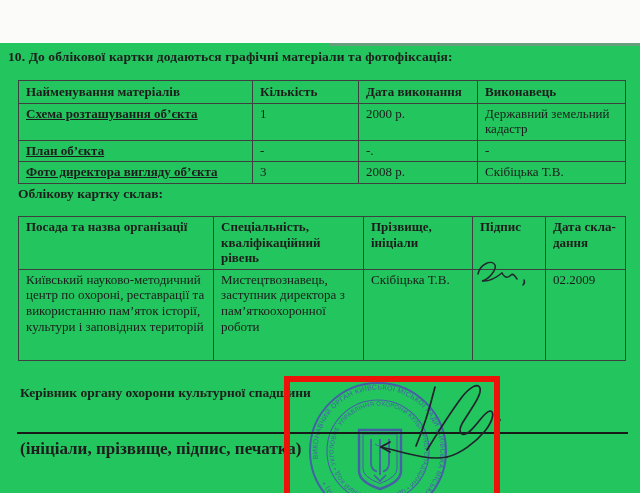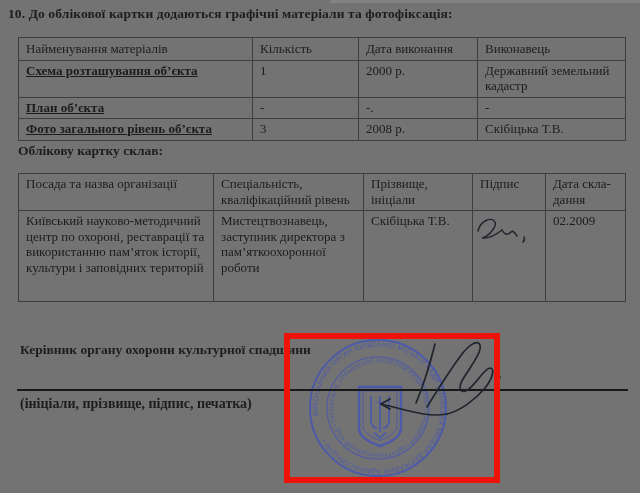--- a/index.html
+++ b/index.html
@@ -3,51 +3,51 @@
 <meta charset="utf-8">
 <style>
   html,body{margin:0;padding:0;}
   body{
     width:640px;height:493px;overflow:hidden;
     background:#fbfbf9;
     font-family:"Liberation Serif","DejaVu Serif",serif;
     color:#1d1d1d;
     position:relative;
   }
-  .page{position:absolute;inset:0;background:#737373;}
+  .page{position:absolute;inset:0;background:#22c55e;margin-top:43px;}
   .top-streak{position:absolute;left:330px;top:0;width:310px;height:3px;background:#8b8b8b;opacity:.65;}
   .doc-title{
     position:absolute;left:8px;top:6px;width:624px;
     font-size:13.5px;font-weight:bold;letter-spacing:.1px;
   }
   table{border-collapse:collapse;table-layout:fixed;position:absolute;
     font-size:13px;line-height:1.2;color:#1c1c1c;}
   td,th{border:1px solid #3f3f3f;vertical-align:top;text-align:left;
     padding:2px 6px 3px 7px;font-weight:normal;word-wrap:break-word;}
-  th{font-weight:normal;}
+  th{font-weight:bold;}
   #materials-table{left:18px;top:37px;width:607px;}
   #materials-table td.c0{font-weight:bold;text-decoration:underline;}
   #materials-table th{padding-top:3px;}
   #compiler-table{left:18px;top:173px;width:607px;}
   #compiler-table th.c4{}
   .section-label{
     position:absolute;left:18px;top:143px;
     font-size:13.5px;font-weight:bold;
   }
   .footer-label{
     position:absolute;left:20px;top:342px;width:340px;
     font-size:13.5px;font-weight:bold;z-index:3;
   }
   .footer-line{
     position:absolute;left:17px;top:389px;width:611px;height:2px;
     background:#191919;z-index:3;
   }
   .footer-caption{
     position:absolute;left:20px;top:396px;
-    font-size:14px;font-weight:bold;z-index:3;
+    font-size:17px;font-weight:bold;z-index:3;
   }
   .stamp{
     position:absolute;left:303px;top:333px;width:150px;height:150px;
     z-index:2;opacity:.92;filter:blur(.3px);
   }
   .sig-big{position:absolute;left:365px;top:332px;width:145px;height:90px;z-index:4;}
   .sig-small{position:absolute;left:472px;top:213px;width:62px;height:34px;z-index:2;}
   .highlight-rect{
     position:absolute;left:284px;top:333px;width:216px;height:150px;
     box-sizing:border-box;border:6px solid #ee1309;z-index:5;
@@ -83,21 +83,21 @@
       <td>2000 р.</td>
       <td>Державний земельний кадастр</td>
     </tr>
     <tr style="height:20px;">
       <td class="c0">План об’єкта</td>
       <td>-</td>
       <td>-.</td>
       <td>-</td>
     </tr>
     <tr style="height:20px;">
-      <td class="c0">Фото загального рівень об’єкта</td>
+      <td class="c0">Фото директора вигляду об’єкта</td>
       <td>3</td>
       <td>2008 р.</td>
       <td>Скібіцька Т.В.</td>
     </tr>
   </tbody>
     </table>
 
   <div class="section-label">Облікову картку склав:</div>
 
   <table id="compiler-table">

